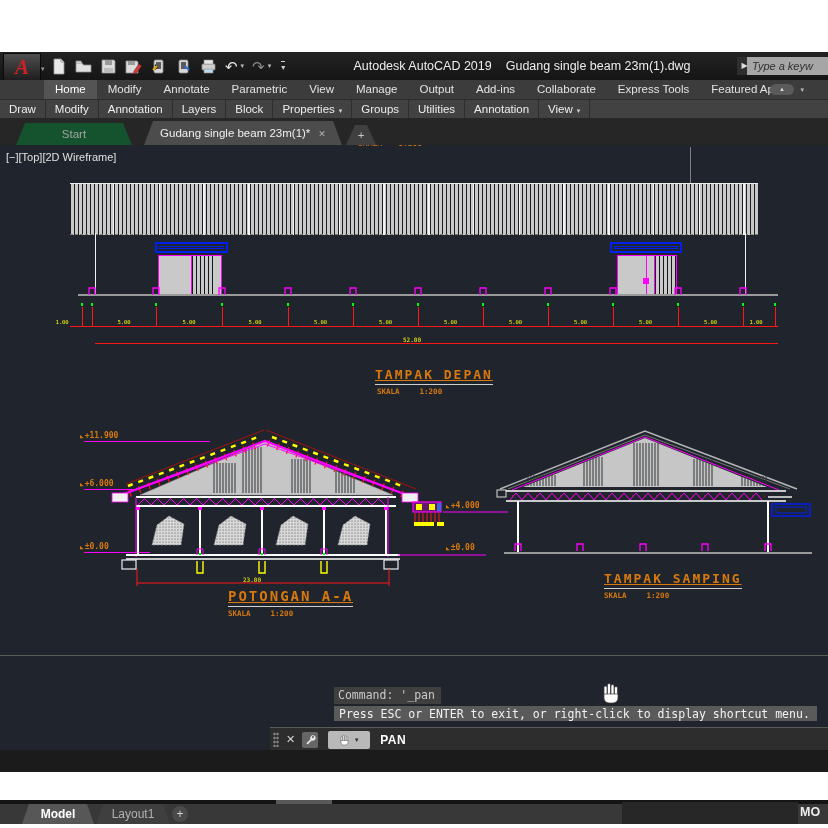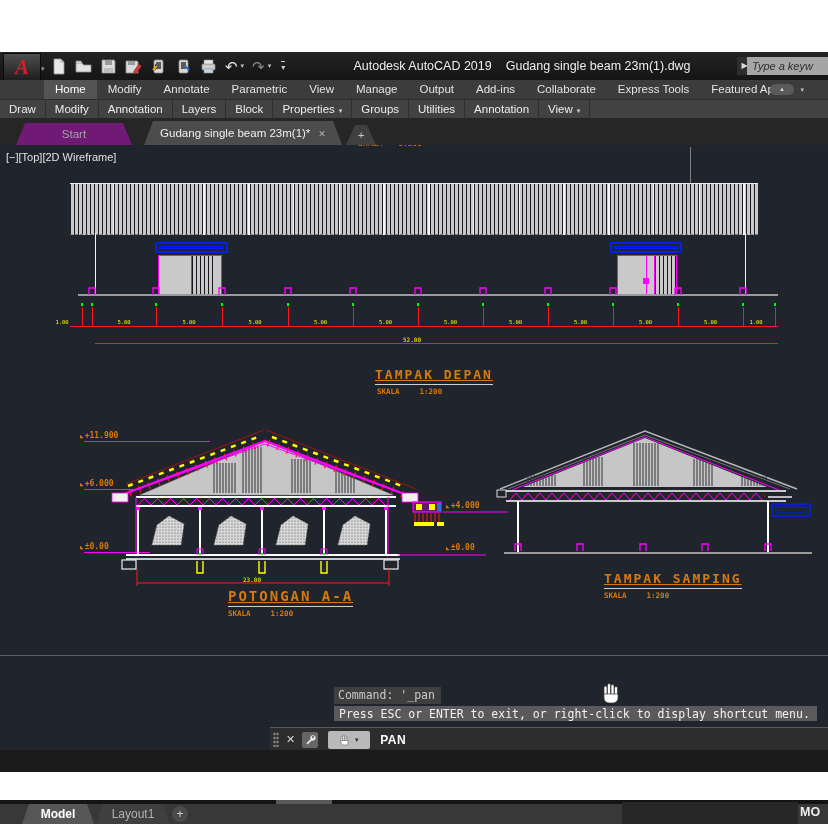--- a/index.html
+++ b/index.html
@@ -37,21 +37,21 @@
   .collapse-car{position:absolute;right:24px;top:34px;color:#bbb;font-size:7px;}
   .panel-row{position:absolute;left:0;top:47px;width:828px;height:19px;background:#424242;display:flex;
              align-items:stretch;border-top:1px solid #2c2c2c;}
   .pitem{color:#ededed;font-size:11.5px;line-height:19px;padding:0 9px;border-right:1px solid #2e2e2e;white-space:nowrap;}
   .fly{font-size:7px;color:#cfcfcf;margin-left:4px;}
 
   
   .filetabs{position:absolute;left:0;top:66px;width:828px;height:27px;background:#262626;}
   .ftab{position:absolute;bottom:0;clip-path:polygon(9px 0,calc(100% - 9px) 0,100% 100%,0 100%);
         font-size:11.5px;text-align:center;}
-  .ftab-start{left:16px;width:116px;height:22px;line-height:22px;background:#701a75;color:#a4a4a4;}
+  .ftab-start{left:16px;width:116px;height:22px;line-height:22px;background:#14532d;color:#a4a4a4;}
   .ftab-active{left:144px;width:198px;height:24px;line-height:24px;background:#4c4c4c;color:#f0f0f0;}
   .ftab-x{color:#b0b0b0;font-size:9px;margin-left:8px;}
   .ftab-plus{left:346px;width:30px;height:20px;line-height:20px;background:#404040;color:#c8c8c8;}
 
   
   .canvas{position:absolute;left:0;top:93px;width:828px;height:605px;background:#20252d;overflow:hidden;}
   .dwg-svg{position:absolute;left:0;top:0;}
   .vp-controls{position:absolute;left:6px;top:6px;color:#e0e0e0;font-size:11px;}
   .clip-scale{position:absolute;left:358px;top:-6px;color:#d9790d;font-size:8px;font-family:"DejaVu Sans Mono",monospace;}
   .clip-scale span{margin-right:16px;}

